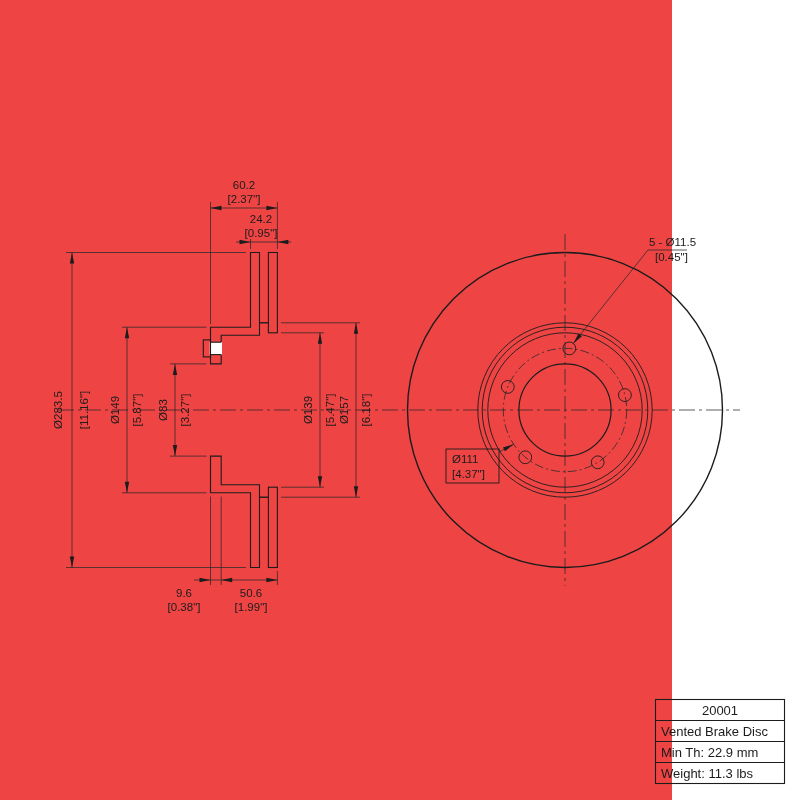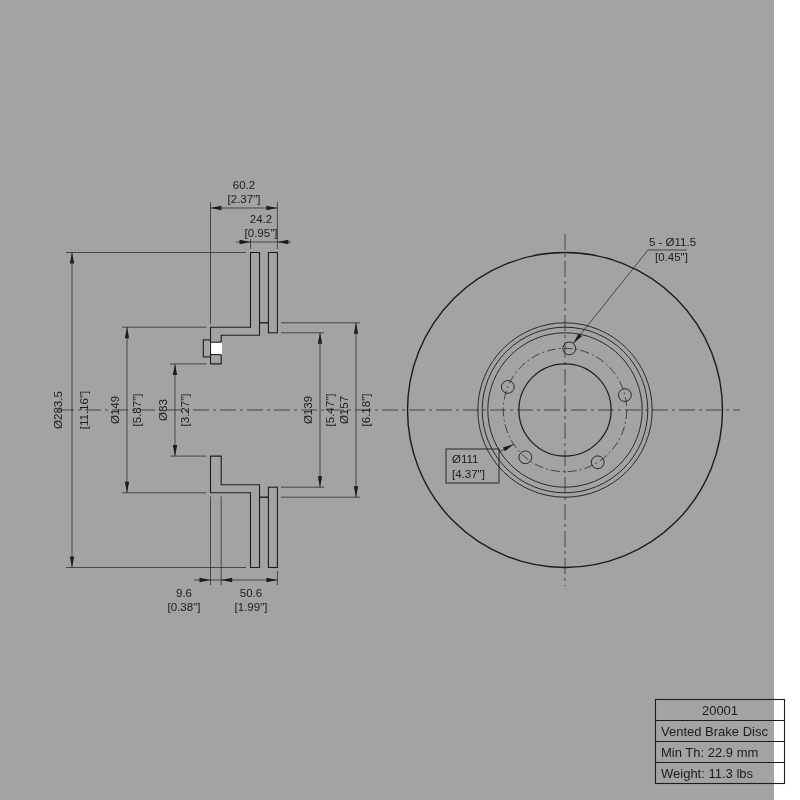--- a/index.html
+++ b/index.html
@@ -1,16 +1,16 @@
 <!DOCTYPE html>
 <html><head>
 <meta charset="utf-8">
 <style>
   html,body{margin:0;padding:0;background:#ffffff;width:800px;height:800px;overflow:hidden;}
-  .page{width:774px;height:800px;background:#a3a3a3;}
+  .page{width:672px;height:800px;background:#ef4444;}
   svg{display:block;}
   svg text{font-family:"Liberation Sans","DejaVu Sans",sans-serif;font-size:11.5px;fill:#1c1c1c;}
   svg text.tb{font-size:13px;}
   .main{stroke:#1c1c1c;stroke-width:1.4;fill:none;}
   .med{stroke:#1c1c1c;stroke-width:1.1;fill:none;}
   .thin{stroke:#2a2a2a;stroke-width:0.75;fill:none;}
   .cl{stroke:#2a2a2a;stroke-width:0.75;fill:none;stroke-dasharray:16 4 3 4;}
   .bc{stroke:#2a2a2a;stroke-width:0.8;fill:none;stroke-dasharray:9 3 2 3;}
   .c09{stroke:#1c1c1c;stroke-width:0.9;fill:none;}
   .c12{stroke:#1c1c1c;stroke-width:1.2;fill:none;}

